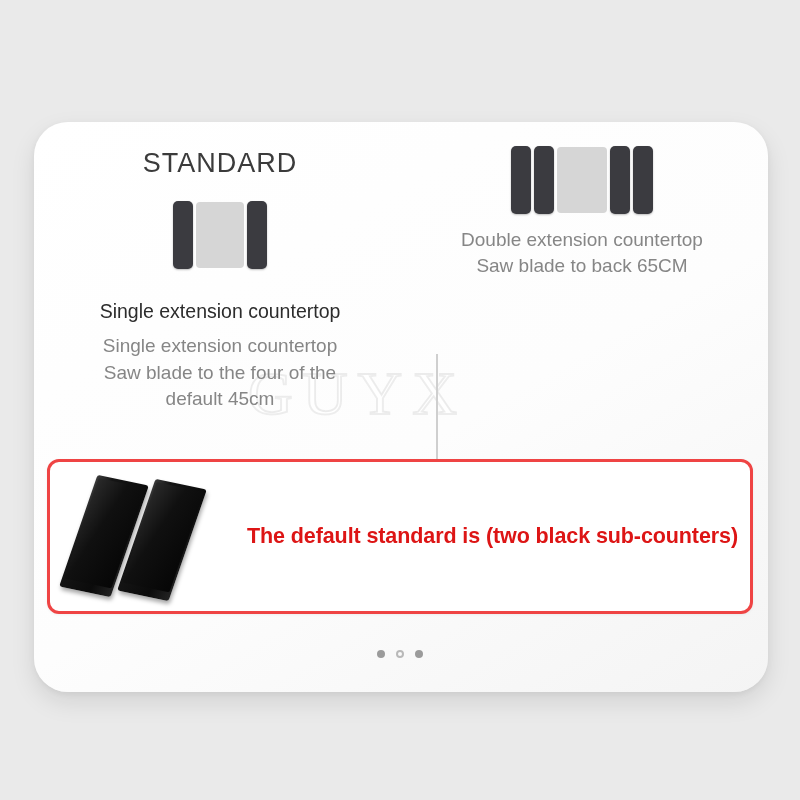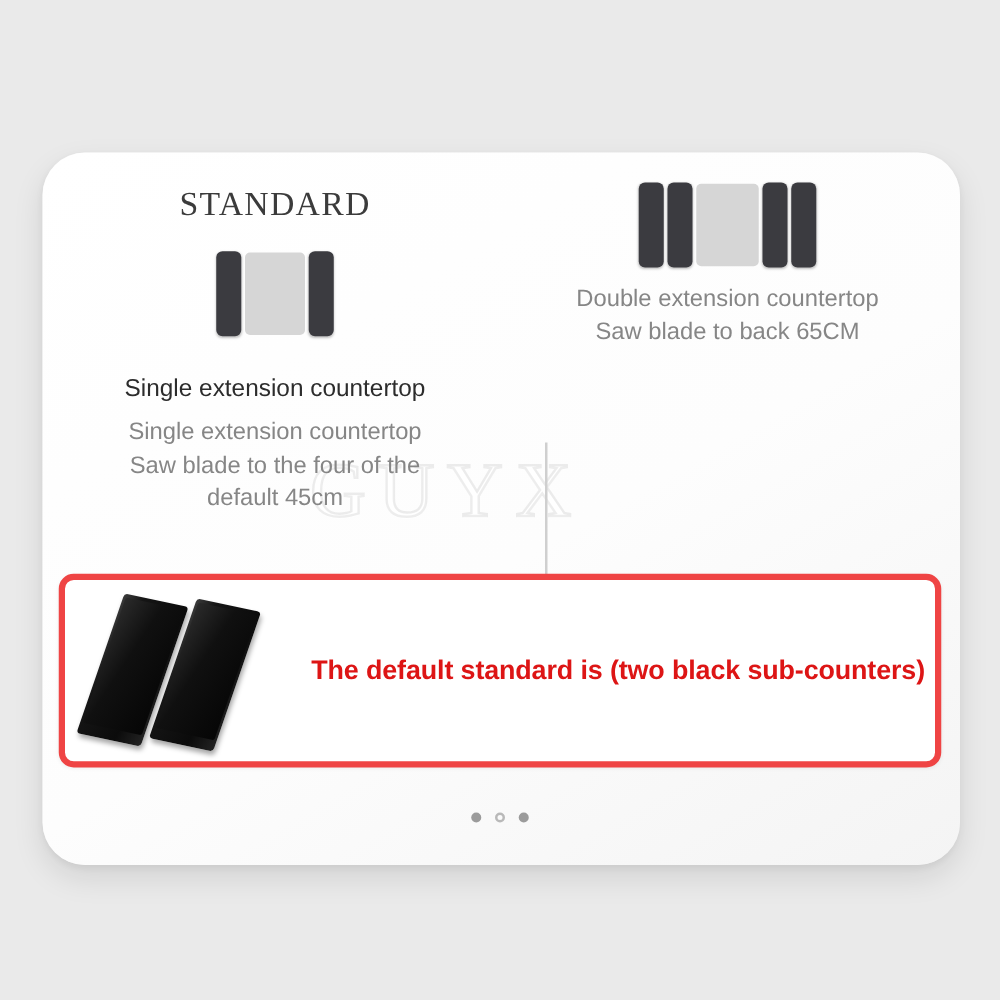--- a/index.html
+++ b/index.html
@@ -66,21 +66,20 @@
   .col-left  { left: 6px; }
   .col-right { left: 368px; }
 
   .col-title {
     margin-top: 28px;
     font-size: 27px;
     font-weight: 400;
     color: #3b3b3b;
     letter-spacing: 1px;
     line-height: 1;
-    font-family: Liberation Serif, serif;
   }
 
   
   .diagram {
     margin-top: 22px;
     height: 72px;
     display: flex;
     align-items: center;
     justify-content: center;
     gap: 3px;
@@ -125,21 +124,21 @@
   }
 
   
   .note-box {
     position: absolute;
     left: 47px;
     top: 459px;
     width: 706px;
     height: 155px;
     background: #ffffff;
-    border: 5px solid #ef4444;
+    border: 3px solid #ef4444;
     border-radius: 12px;
     box-sizing: border-box;
     box-shadow: 0 1px 3px rgba(0,0,0,0.05);
     display: flex;
     align-items: center;
   }
 
   
   .photo {
     position: relative;

